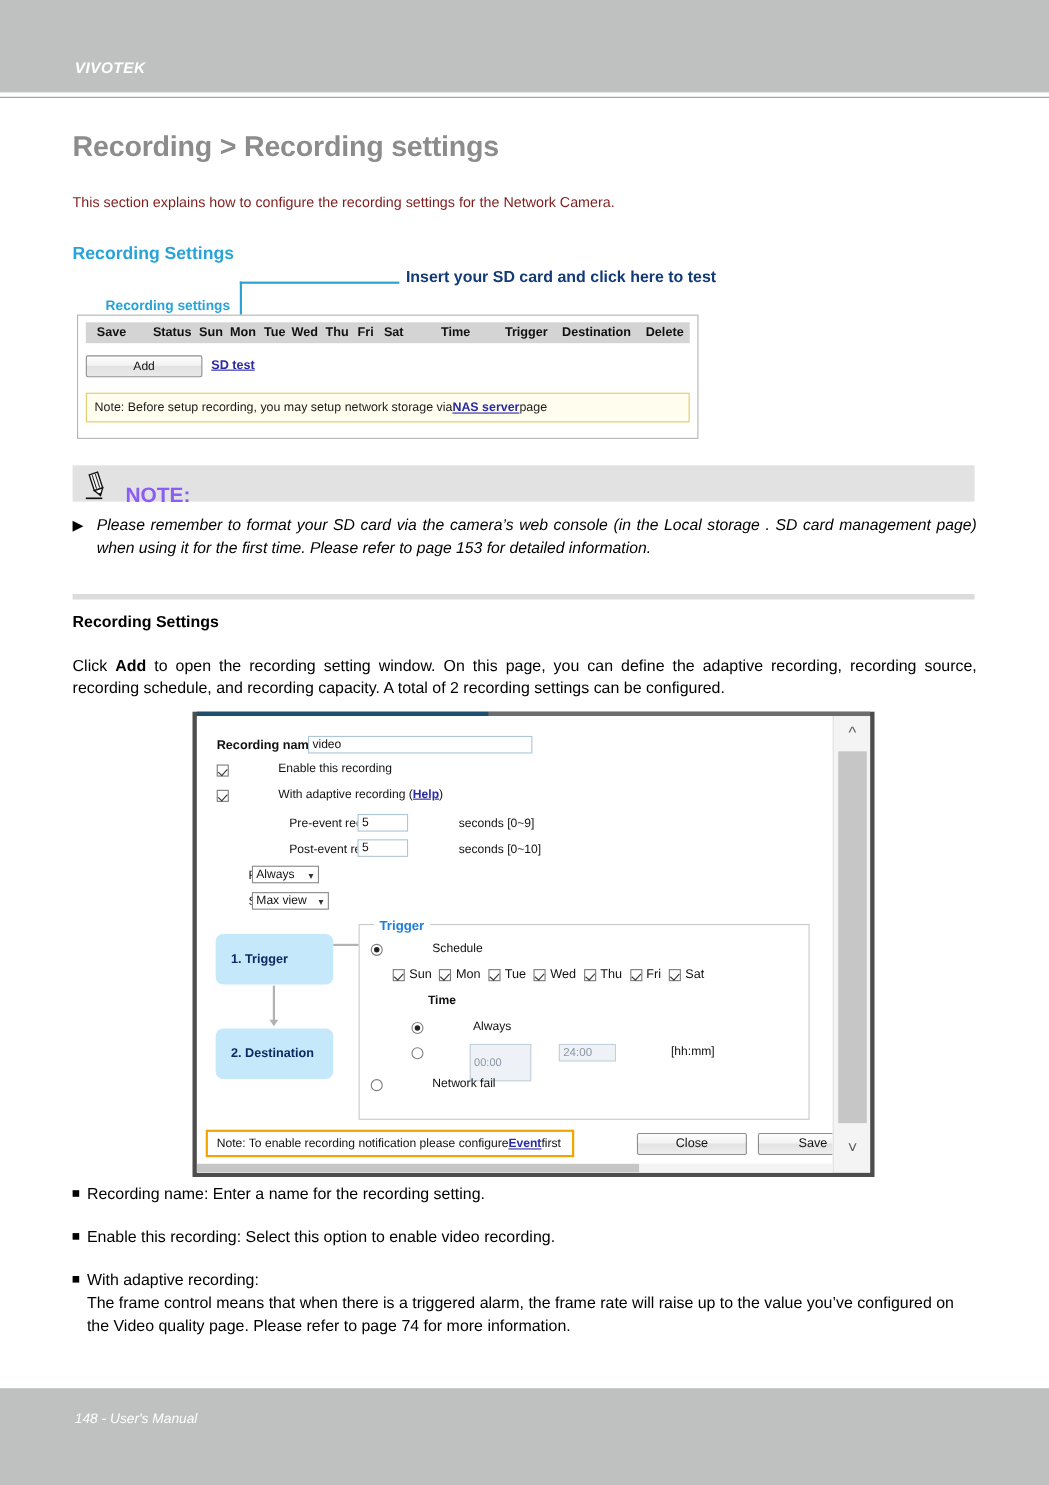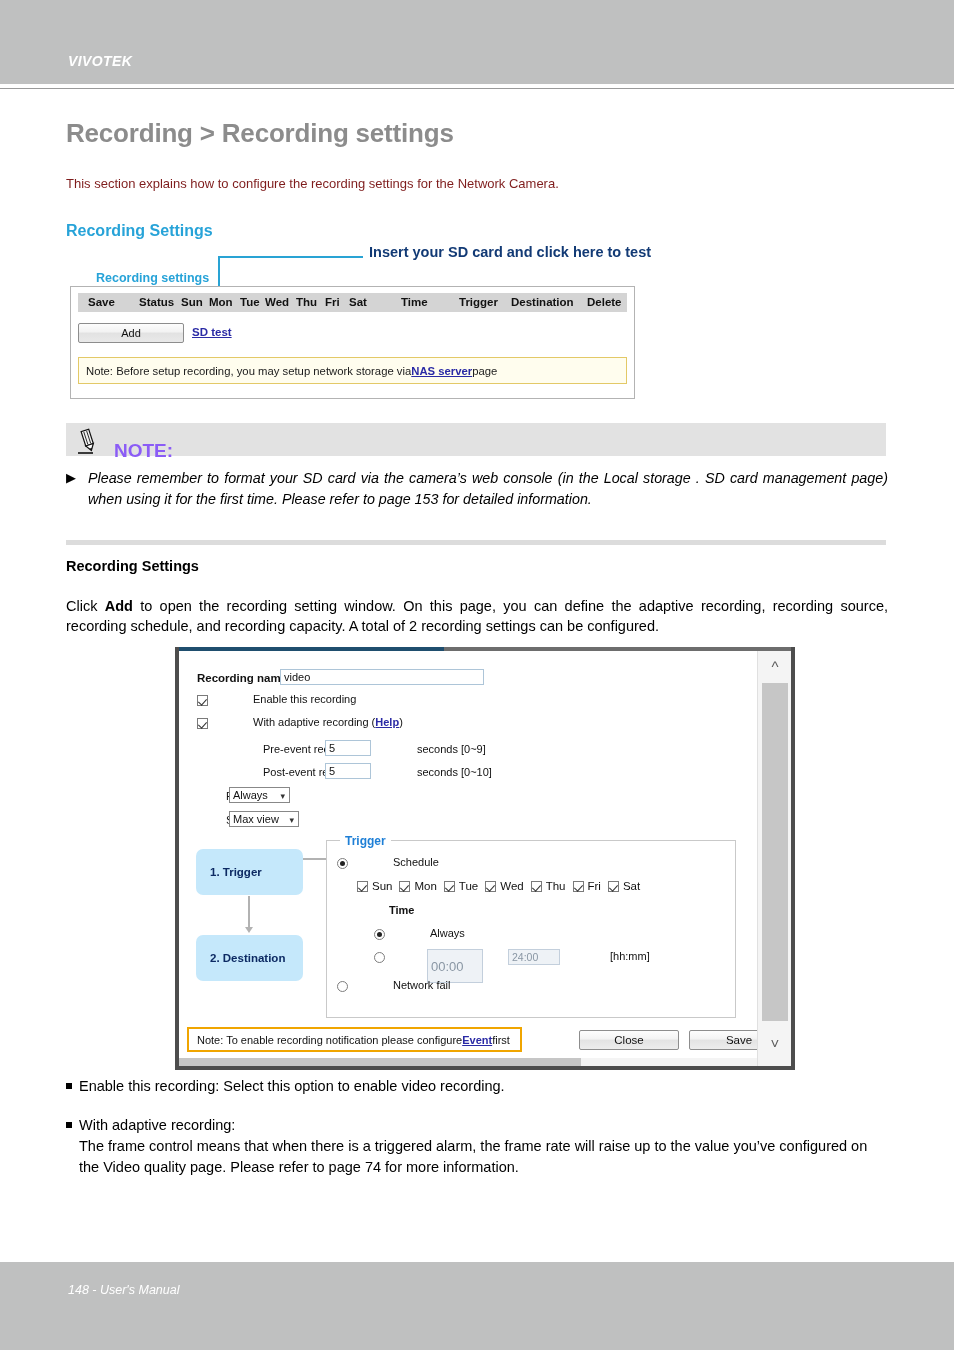--- a/index.html
+++ b/index.html
@@ -275,21 +275,21 @@
   .day span { font-size:11.5px; color:#111; }
 
   .time-lbl { position:absolute; left:173px; top:253px; font-weight:bold; }
   .r-always { left:195px; top:278px; }
   .r-always-lbl { position:absolute; left:214px; top:276px; }
   .r-from { left:195px; top:301px; }
   .r-from-lbl { position:absolute; left:214px; top:299px; }
   .t-from {
     position:absolute; left:248px; top:298px; width:56px; height:16px;
     border:1px solid #c3cfdc; background:#eef2f6;
-    font-size:13px; color:#8a97a4; padding:16px 3px;
+    font-size:10px; color:#8a97a4; padding:16px 3px;
     display:flex; align-items:center;
   }
   .t-to-lbl { position:absolute; left:313px; top:299px; }
   .t-to {
     position:absolute; left:329px; top:298px; width:52px; height:16px;
     border:1px solid #c3cfdc; background:#eef2f6;
     font-size:10.5px; color:#8a97a4; padding:0 3px;
     display:flex; align-items:center;
   }
   .t-fmt { position:absolute; left:394px; top:299px; }
@@ -508,20 +508,23 @@
 
   <div class="vscroll">
     <div class="arrow up">^</div>
     <div class="thumb"></div>
     <div class="arrow down">˅</div>
   </div>
 </div>
 
 <div class="bullets">
   <div class="blt">
+    <span class="sq"></span><span>Recording name: Enter a name for the recording setting.</span>
+  </div>
+  <div class="blt">
     <span class="sq"></span><span>Enable this recording: Select this option to enable video recording.</span>
   </div>
   <div class="blt">
     <span class="sq"></span><span>With adaptive recording:</span>
     <span class="cont">The frame control means that when there is a triggered alarm, the frame rate will raise up to the value you’ve configured on the Video quality page. Please refer to page 74 for more information.</span>
   </div>
 </div>
 
 <div class="footer">
   <div class="footer-text">148 - User's Manual</div>

